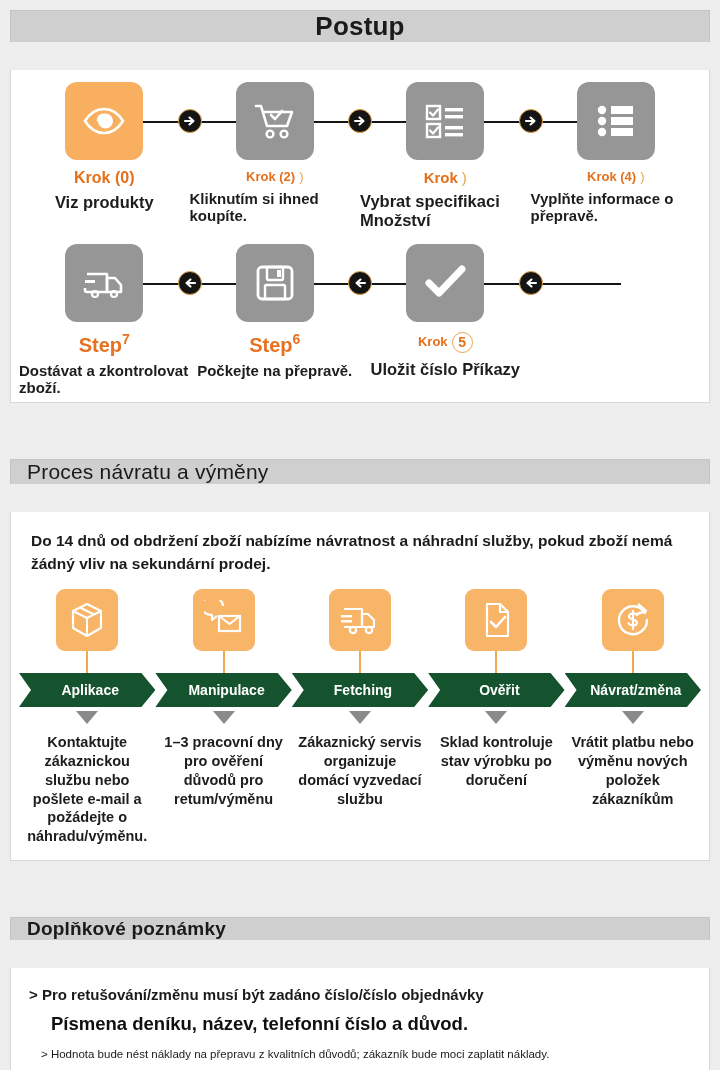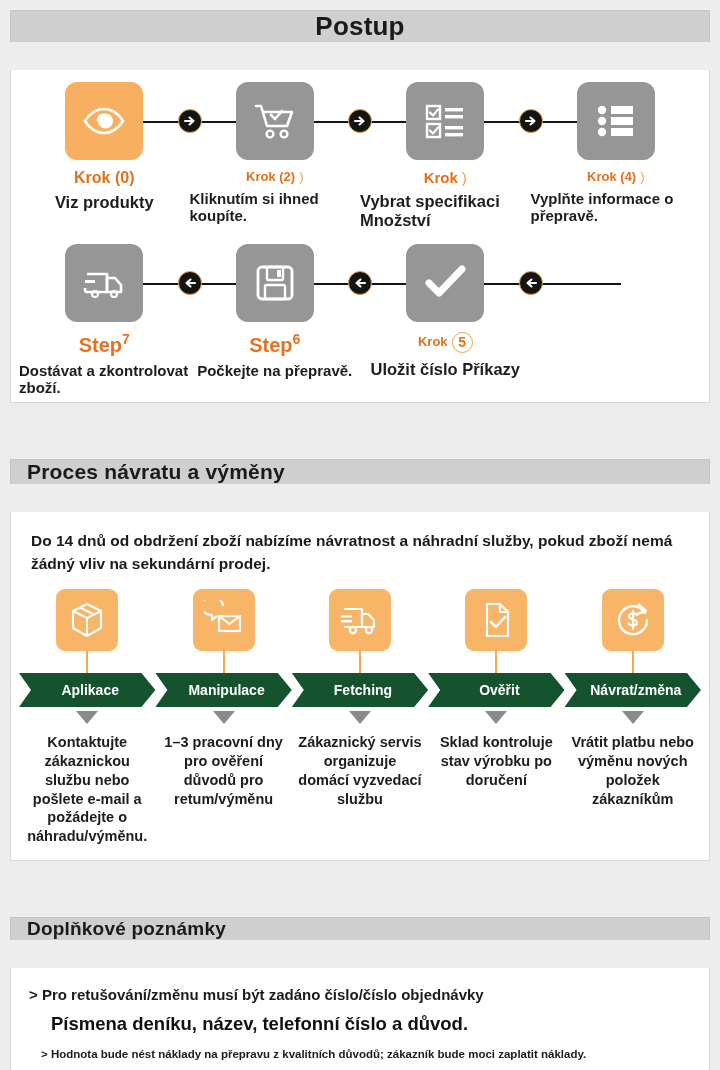--- a/index.html
+++ b/index.html
@@ -16,21 +16,21 @@
   .panel-head {
     background: #cfcfcf;
     height: 50px;
     display: flex; align-items: center;
     padding: 0 16px;
     border: 1px solid #c4c4c4;
     border-bottom: none;
   }
   .panel-head.center { justify-content: center; }
   .panel-head .title { font-size: 26px; font-weight: bold; color: #1a1a1a; letter-spacing: .2px; }
-  .panel-head .title.small { font-size: 21px; font-weight: bold; text-align: center; }
+  .panel-head .title.small { font-size: 21px; font-weight: normal; text-align: center; }
   .panel-head .title.tiny { font-size: 19px; font-weight: bold; }
 
   
   .flow { padding: 12px 0 6px 0; }
   .step-row { display: flex; position: relative; padding: 0 8px; }
   .step { width: 25%; display: flex; flex-direction: column; align-items: center; position: relative; }
   .tile {
     width: 78px; height: 78px; border-radius: 12px;
     background: #969696;
     display: flex; align-items: center; justify-content: center;
@@ -94,21 +94,21 @@
     border-top: 13px solid #8a8a8a; margin-top: 4px;
   }
   .notes-row { display: flex; }
   .note-cell { width: 20%; padding: 4px 6px 0 6px; text-align: center;
     font-size: 14.5px; font-weight: bold; color: #1d1d1d; line-height: 1.3; }
 
   
   .extra { padding: 16px 18px 18px 18px; }
   .line-sm { font-size: 15px; font-weight: bold; color: #1b1b1b; line-height: 1.4; }
   .line-lg { font-size: 18.5px; font-weight: bold; color: #101010; margin: 7px 0 0 22px; line-height: 1.35; }
-  .line-xs { font-size: 11.5px; font-weight: bold; color: #1b1b1b; margin: 9px 0 0 12px; line-height: 1.4; }
+  .line-xs { font-size: 11.5px; font-weight: normal; color: #1b1b1b; margin: 9px 0 0 12px; line-height: 1.4; }
   .line-lg2 { font-size: 23px; font-weight: bold; color: #101010; margin: 8px 0 0 22px; line-height: 1.35; }
   .blank-box { display: inline-block; width: 86px; }
   .sp-lg { margin-left: 4px; }
   .gap8 { height: 8px; }
 </style>
 </head>
 <body>
 
 <div class="page">
 

